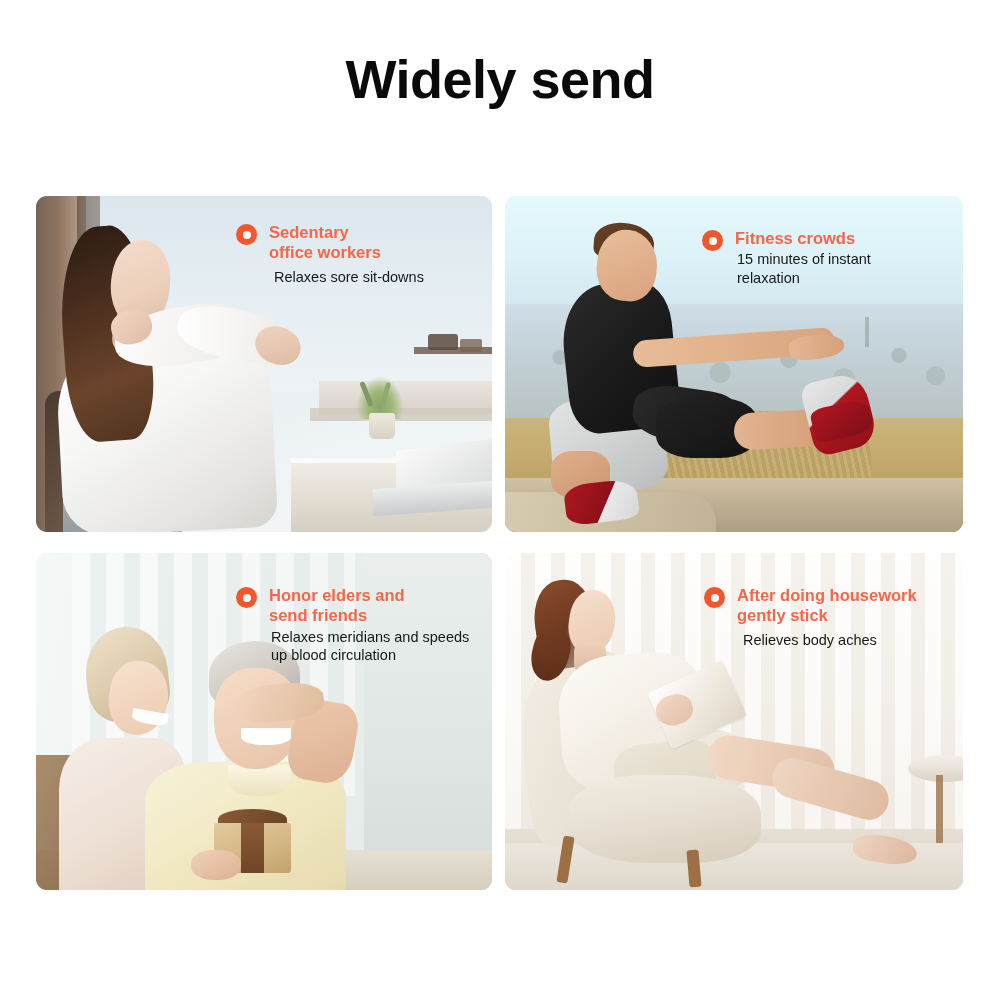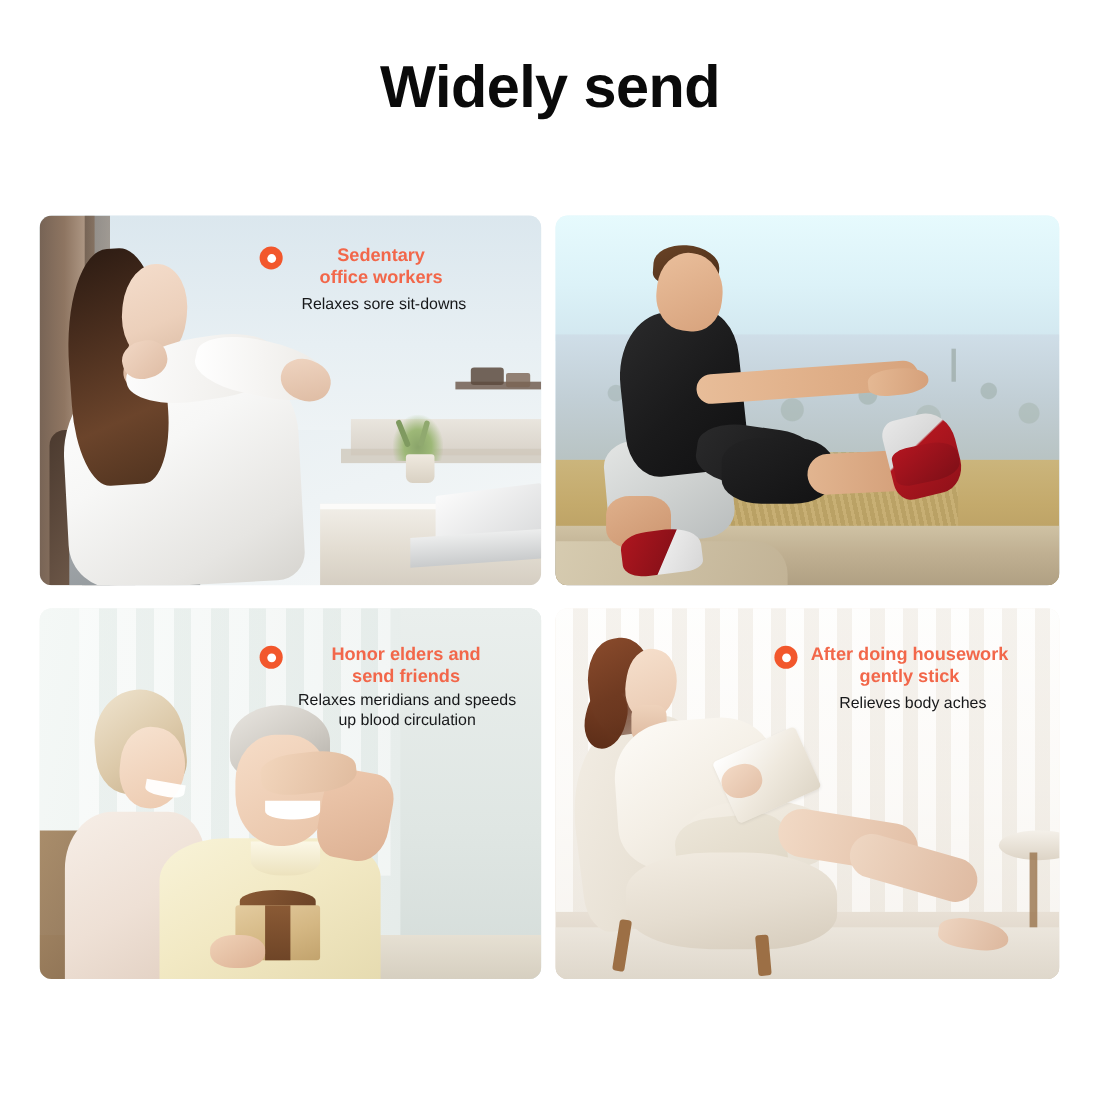--- a/index.html
+++ b/index.html
@@ -274,21 +274,21 @@
   .overlay{position:absolute;display:flex;align-items:flex-start;}
   .bullet{
     width:21px;height:21px;border-radius:50%;
     background:#F2572C;flex:0 0 21px;position:relative;margin-top:2px;
   }
   .bullet::after{
     content:"";position:absolute;left:50%;top:50%;
     width:8px;height:8px;margin:-4px 0 0 -4px;
     background:#ffffff;border-radius:50%;
   }
-  .txt{margin-left:12px;text-align:center;}
+  .txt{margin-left:12px;}
   .heading{
     color:#F2674A;font-weight:bold;font-size:16.5px;line-height:1.23;
     white-space:pre-line;
   }
   .sub{
     color:#17181a;font-size:14.5px;line-height:1.28;
     white-space:pre-line;margin-top:4px;margin-left:6px;
   }
   .ov1{left:200px;top:26px;}
   .ov2{left:197px;top:32px;}
@@ -363,20 +363,28 @@
       <i class="thigh"></i>
         <i class="knee"></i>
         <i class="shin"></i>
       <i class="shoe1"></i>
         <i class="shoe1b"></i>
       <i class="arm"></i>
         <i class="hand"></i>
       <i class="calf"></i>
         <i class="shoe2"></i>
     </div>
+    <div class="overlay ov2">
+      <span class="bullet"></span>
+      <span class="txt">
+        <span class="heading">Fitness crowds</span>
+        <span class="sub" style="display:block">15 minutes of instant
+relaxation</span>
+      </span>
+    </div>
   </div>
 
   <div class="panel p4">
     <div class="ph">
       <i class="bg"></i>
         <i class="blinds"></i>
         <i class="wallR"></i>
       <i class="deskk"></i>
         <i class="chairbk"></i>
       <i class="wbody"></i>

